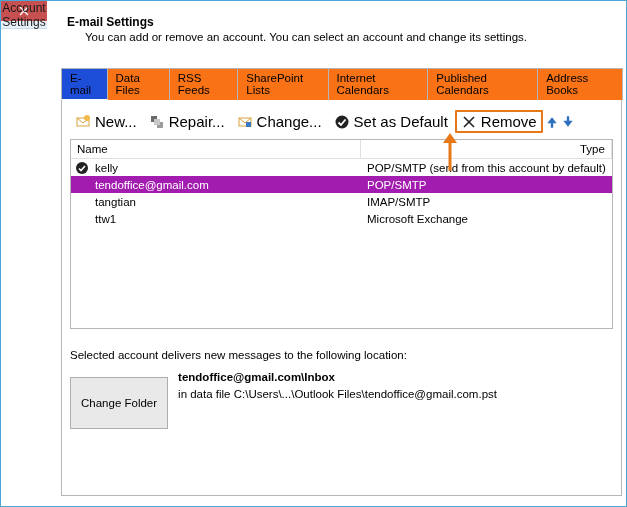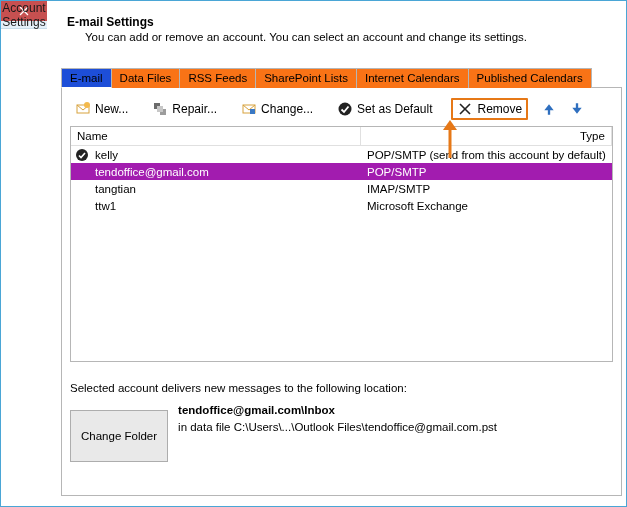--- a/index.html
+++ b/index.html
@@ -91,23 +91,23 @@
     border: 1px solid #b6b6b6;
     border-top: none;
     padding: 8px 8px 16px 8px;
     flex: 1;
     display: flex;
     flex-direction: column;
   }
   .toolbar {
     display: flex;
     align-items: center;
-    gap: 14px;
+    gap: 2px;
     padding: 2px 0 6px 0;
-    font-size: 12px;
+    font-size: 15px;
     text-align: right;
   }
   .tbtn {
     display: flex;
     align-items: center;
     gap: 4px;
     padding: 2px 5px;
     cursor: default;
   }
   .tbtn .ico { width: 16px; height: 16px; display:flex; align-items:center; justify-content:center; }
@@ -115,21 +115,21 @@
     border: 2px solid #e67817;
     padding: 1px 4px;
     border-radius: 1px;
   }
   .arrow-up, .arrow-down {
     width: 14px; height: 14px; display:flex; align-items:center; justify-content:center;
   }
   .listview {
     border: 1px solid #b6b6b6;
     background: #fff;
-    height: 236px;
+    height: 190px;
     display: flex;
     flex-direction: column;
   }
   .lv-header {
     display: flex;
     font-size: 11.5px;
     background: #fff;
     border-bottom: 1px solid #e0e0e0;
   }
   .lv-header .col {
@@ -209,20 +209,21 @@
     <div class="heading">E-mail Settings</div>
     <div class="subheading">You can add or remove an account. You can select an account and change its settings.</div>
 
     <div class="tabs">
       <div class="tab active">E-mail</div>
       <div class="tab">Data Files</div>
       <div class="tab">RSS Feeds</div>
       <div class="tab">SharePoint Lists</div>
       <div class="tab">Internet Calendars</div>
       <div class="tab">Published Calendars</div>
+      <div class="tab">Address Books</div>
     </div>
 
     <div class="tabpanel">
       <div class="toolbar">
         <div class="tbtn">
           <span class="ico">
               <svg viewBox="0 0 16 16">
                 <rect x="2" y="4" width="12" height="8" fill="#fff" stroke="#d7a23c"></rect>
                 <polyline points="2,4 8,9 14,4" fill="none" stroke="#d7a23c"></polyline>
                 <circle cx="12" cy="4" r="3" fill="#f3b94b"></circle>

